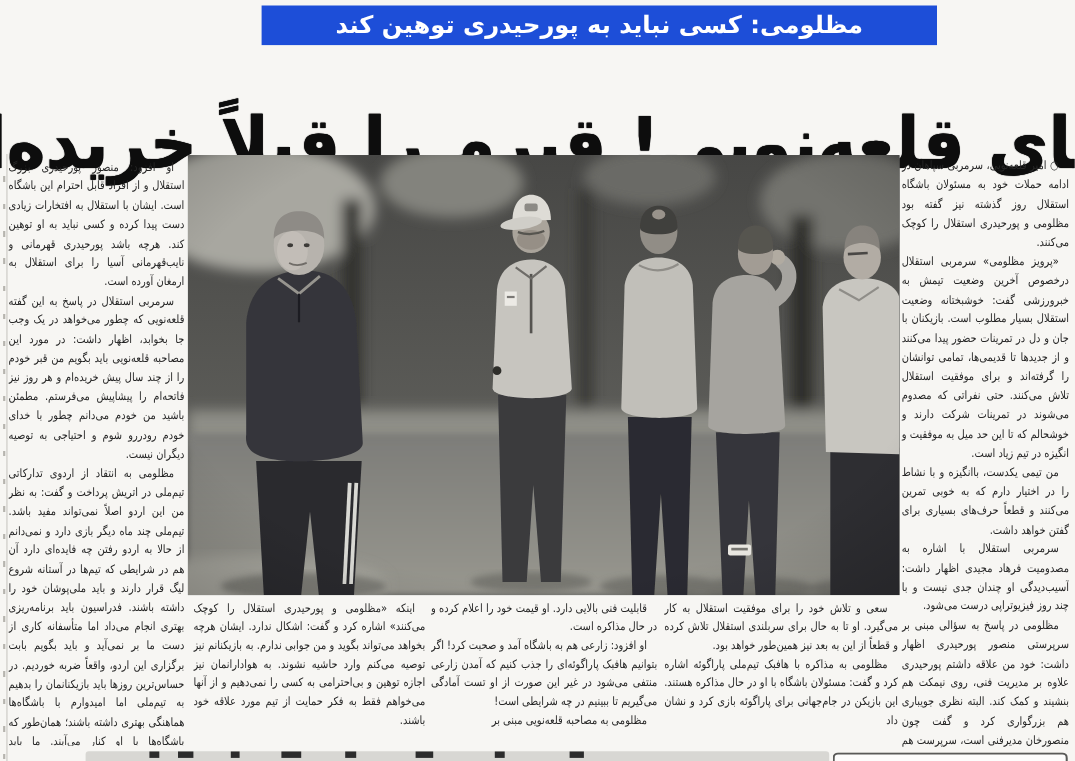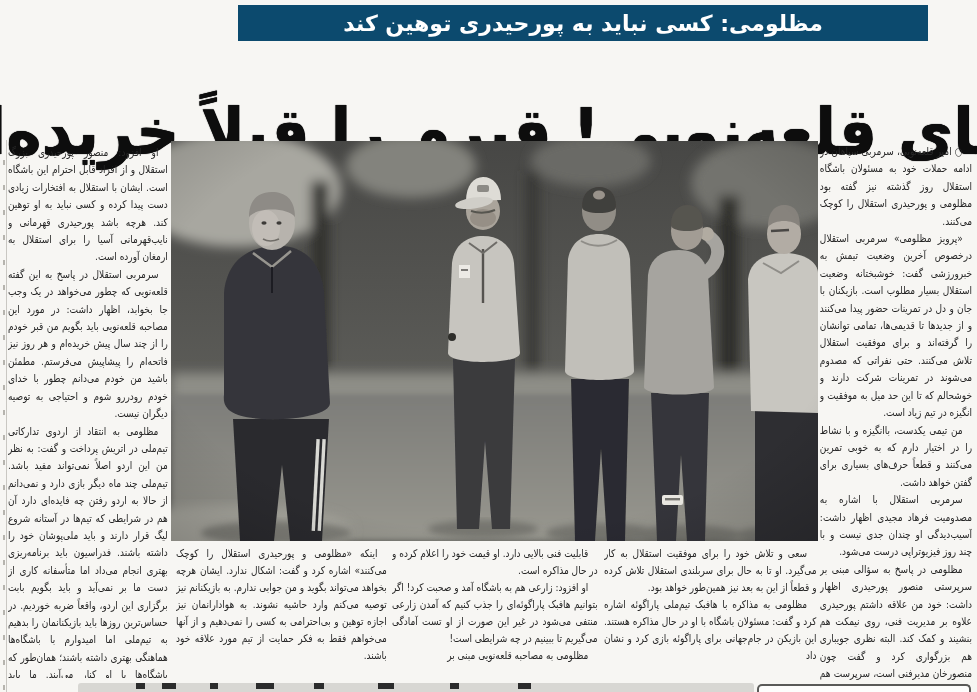--- a/index.html
+++ b/index.html
@@ -4,22 +4,22 @@
 <style>
   html,body{margin:0;padding:0;}
   body{
     width:977px;height:692px;position:relative;overflow:hidden;
     background:#f7f6f3;
     font-family:"DejaVu Sans", sans-serif;
     color:#1c1c1c;
   }
   
   .kicker{
-    position:absolute;left:238px;top:5px;width:690px;height:36px;
-    background:#0c4a6e;color:#ffffff;
+    position:absolute;left:238px;top:5px;width:614px;height:36px;
+    background:#1d4ed8;color:#ffffff;
     display:flex;align-items:center;justify-content:center;
     font-size:22px;font-weight:bold;letter-spacing:0px;
     direction:rtl;white-space:nowrap;
   }
   
   .headline{
     position:absolute;left:0;top:42px;width:977px;height:98px;
     display:flex;align-items:center;justify-content:center;
     font-size:60px;font-weight:bold;color:#0d0d0d;
     direction:rtl;white-space:nowrap;

